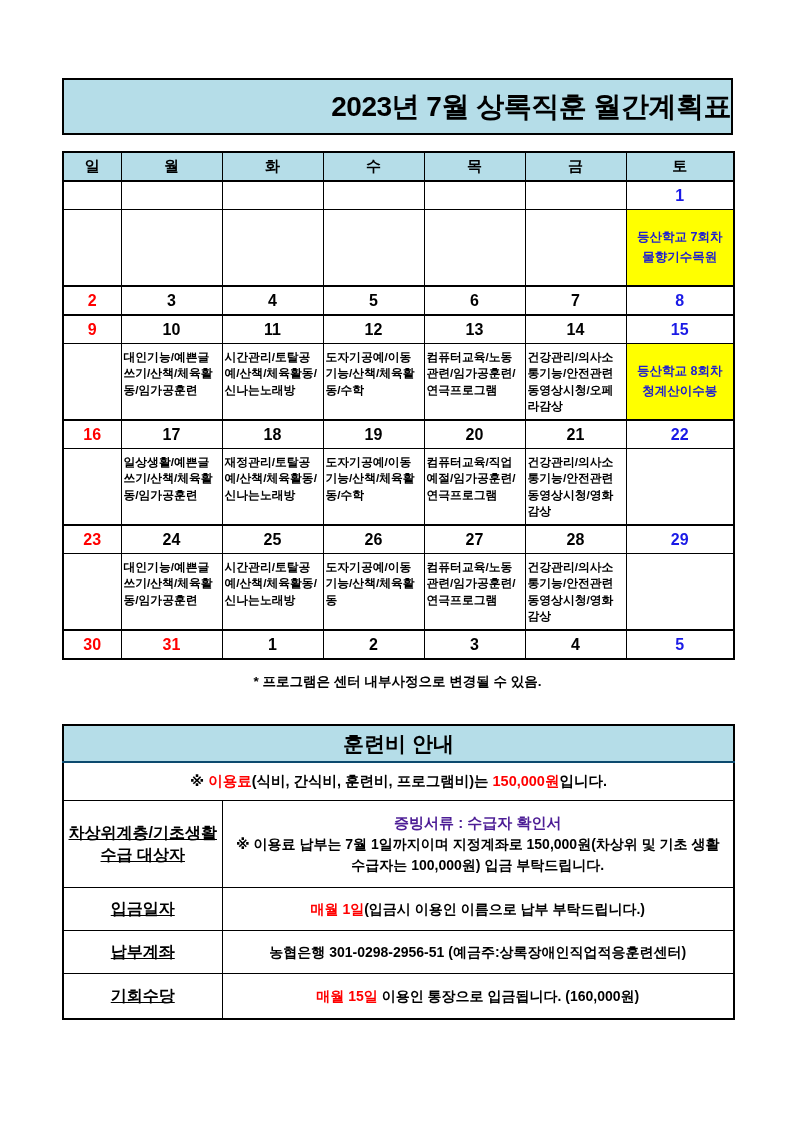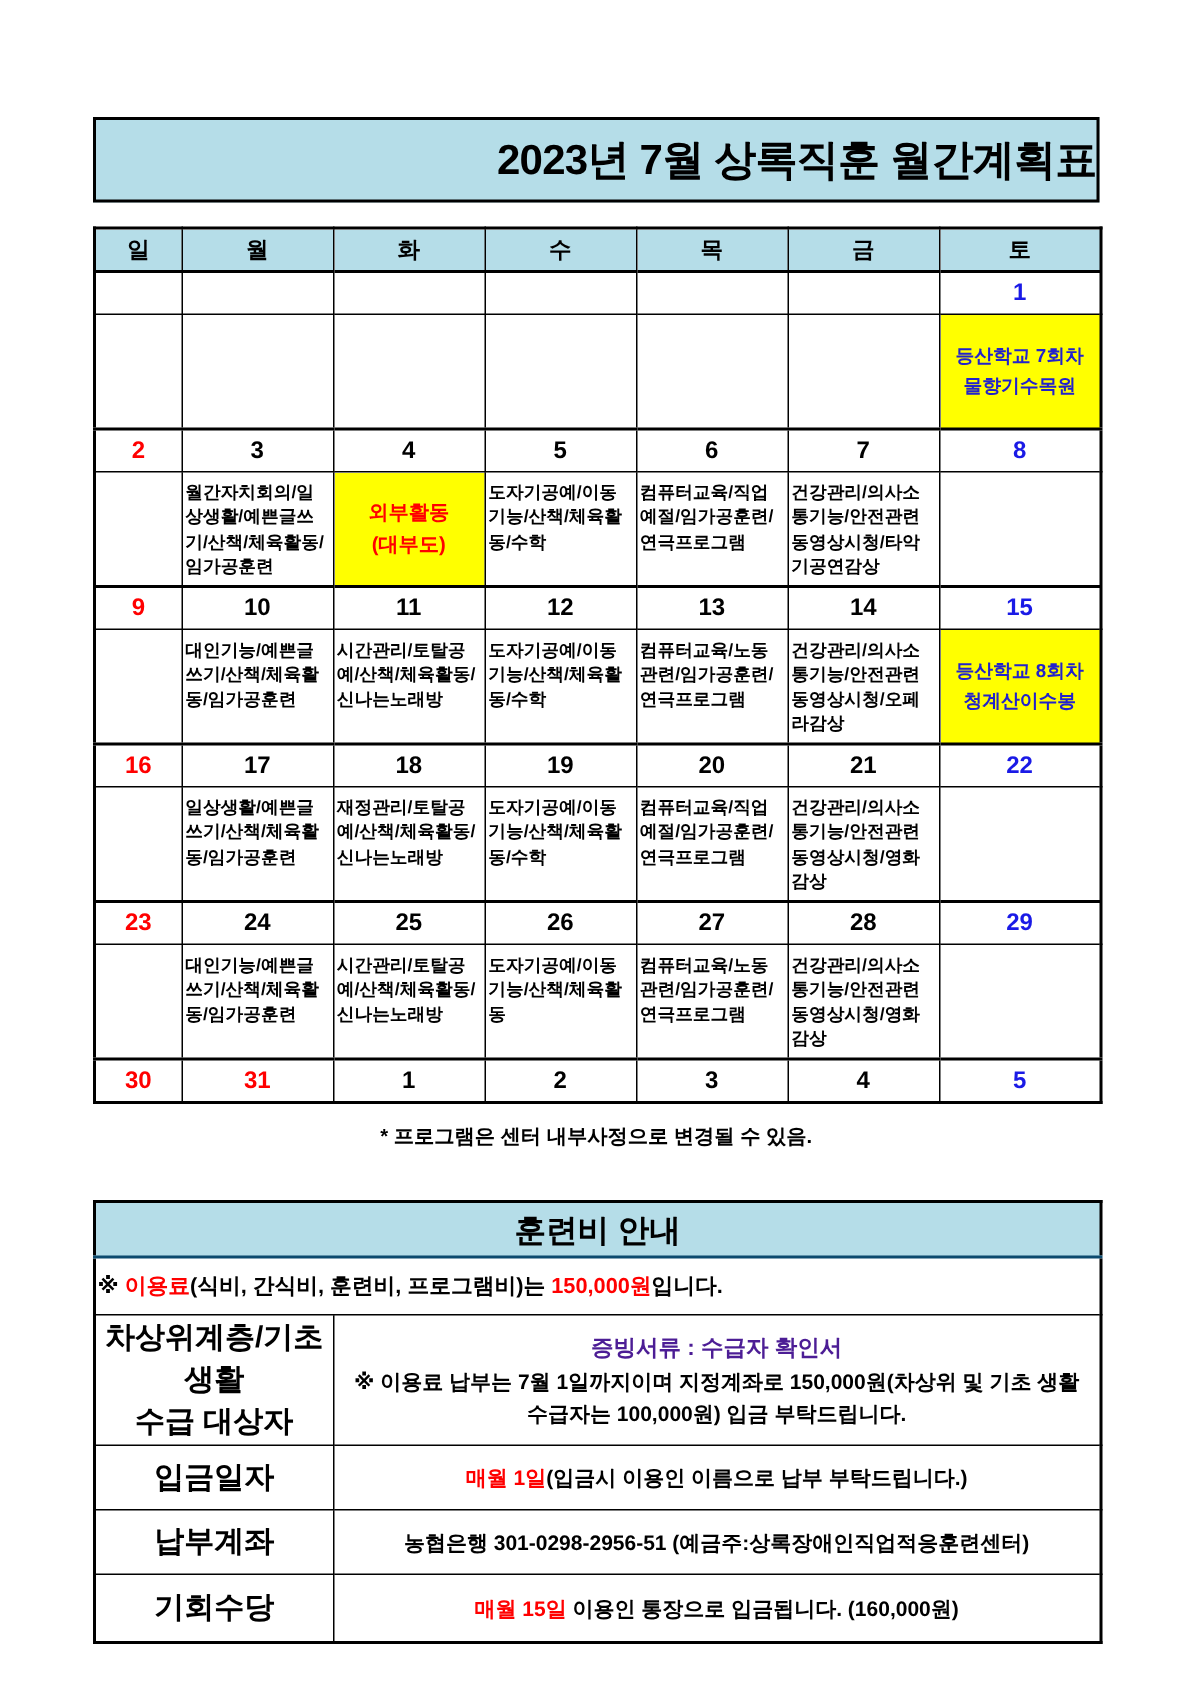--- a/index.html
+++ b/index.html
@@ -29,22 +29,22 @@
   .big{font-size:13.5px !important;}
   .vac-main{font-size:19px;color:#ff0000;font-weight:bold;}
   .vac-sub{font-size:14px;color:#ff0000;font-weight:bold;}
   
   .note{margin-top:13px;text-align:center;font-size:13.5px;font-weight:bold;}
   
   .fee{width:671px;margin-top:33px;border:2px solid #000;}
   .fee td{border:1px solid #000;font-weight:bold;}
   .fee tr.fee-title td{background:#b5dde8;height:33px;text-align:center;
     font-size:21px;border-bottom:2px solid #0c4a6e;}
-  .fee tr.fee-usage td{height:35px;font-size:14.5px;}
-  .fee .lbl{text-align:center;vertical-align:middle;font-size:20px;white-space:pre-line;line-height:1.4;}
+  .fee tr.fee-usage td{height:35px;text-align:center;font-size:14.5px;}
+  .fee .lbl{text-align:center;vertical-align:middle;font-size:16px;white-space:pre-line;line-height:1.4;text-decoration:underline;}
   .fee .val{text-align:center;vertical-align:middle;font-size:14px;padding:3px 10px;line-height:1.5;}
   .fee tr.r2 td{height:80px;}
   .fee tr.r3 td{height:36px;}
   .fee tr.r4 td{height:36px;}
   .fee tr.r5 td{height:38px;}
   .doc-title{color:#4c1d95;font-size:15px;font-weight:bold;}
 </style>
 </head>
 <body>
 
@@ -100,30 +100,20 @@
 
         <tr class="dr">
           <td class="sun">2</td>
           <td>3</td>
           <td>4</td>
           <td>5</td>
           <td>6</td>
           <td>7</td>
           <td class="sat">8</td>
         </tr>
-        <tr class="cr">
-          <td></td>
-          <td>월간자치회의/일상생활/예쁜글쓰기/산책/체육활동/임가공훈련</td>
-          <td class="yl rd ct pre big">외부활동
-(대부도)</td>
-          <td>도자기공예/이동기능/산책/체육활동/수학</td>
-          <td>컴퓨터교육/직업예절/임가공훈련/연극프로그램</td>
-          <td>건강관리/의사소통기능/안전관련 동영상시청/타악기공연감상</td>
-          <td></td>
-        </tr>
 
         <tr class="dr">
           <td class="sun">9</td>
           <td>10</td>
           <td>11</td>
           <td>12</td>
           <td>13</td>
           <td>14</td>
           <td class="sat">15</td>
         </tr>

